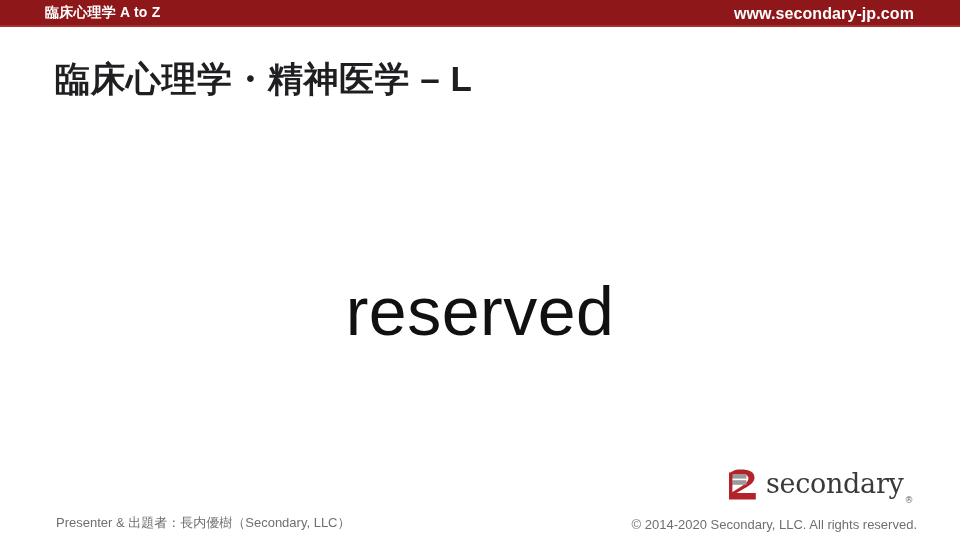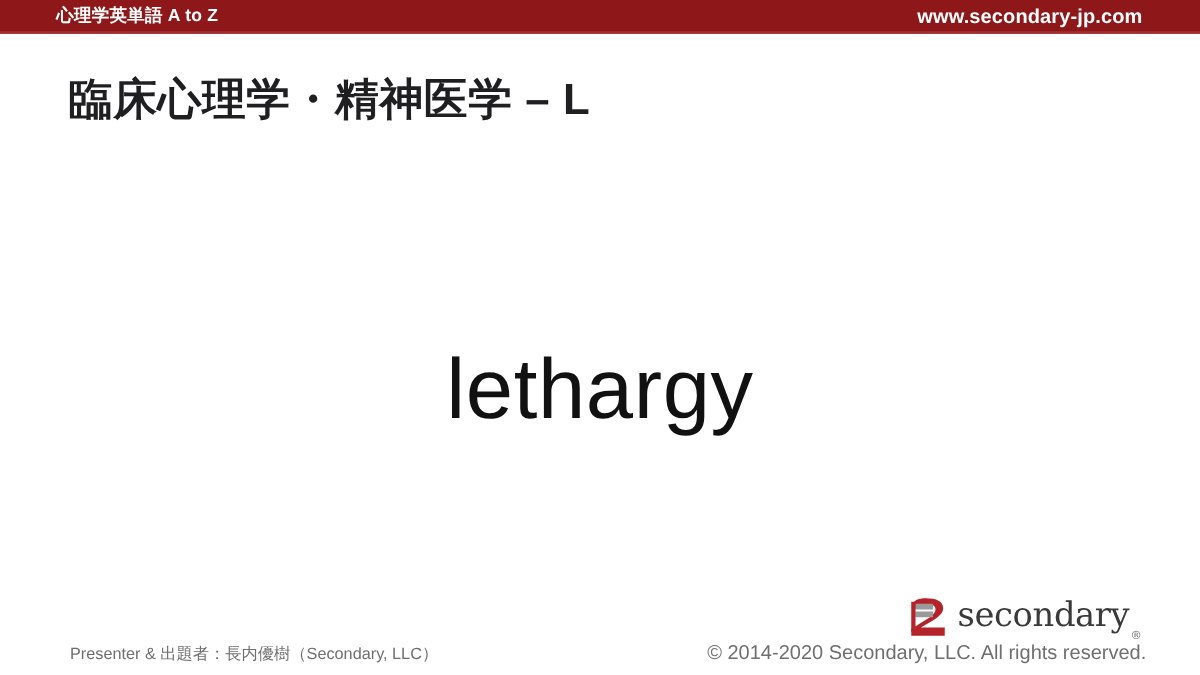--- a/index.html
+++ b/index.html
@@ -76,21 +76,20 @@
 
   
   .logo {
     position: absolute;
     left: 727px;
     top: 466px;
     width: 186px;
     height: 38px;
     display: flex;
     align-items: center;
-    margin-top: 9px;
   }
   .logo-mark {
     width: 34px;
     height: 32px;
     flex: 0 0 auto;
     margin-right: 5px;
   }
   .logo-word {
     font-family: "DejaVu Serif", "Liberation Serif", serif;
     font-size: 27px;
@@ -115,36 +114,36 @@
     left: 56px;
     bottom: 8px;
     font-size: 13px;
     color: #6f6f6f;
     white-space: nowrap;
   }
   .footer-right {
     position: absolute;
     right: 43px;
     bottom: 8px;
-    font-size: 16px;
+    font-size: 13px;
     color: #6f6f6f;
     white-space: nowrap;
   }
 </style>
 </head>
 <body>
 
 <div class="header-bar">
-  <div class="header-title">心理学英単語 A to Z</div>
+  <div class="header-title">臨床心理学 A to Z</div>
   <div class="header-url">www.secondary-jp.com</div>
 </div>
 
 <div class="slide-title">臨床心理学・精神医学 – L</div>
 
-<div class="main-word">lethargy</div>
+<div class="main-word">reserved</div>
 
 <div class="logo">
   <span class="logo-mark">
     <svg viewBox="0 0 34 32" width="34" height="32" aria-hidden="true">
 
       <path d="M3 6.5 C3 2.6 7.6 0.6 13.6 0.6 C22.4 0.6 27.5 3.2 27.5 8.4
                C27.5 12.6 24.2 15.6 17.2 19.6 L9.6 24.0 L28.8 24.0 L28.8 30.6
                L2.0 30.6 L2.0 25.2 L15.0 17.0 C19.6 14.0 21.4 11.9 21.4 9.2
                C21.4 6.6 18.6 5.2 14.0 5.2 C10.2 5.2 8.4 6.0 8.4 8.0 L8.4 9.0
                L3 9.0 Z" fill="#b4222a"></path>

